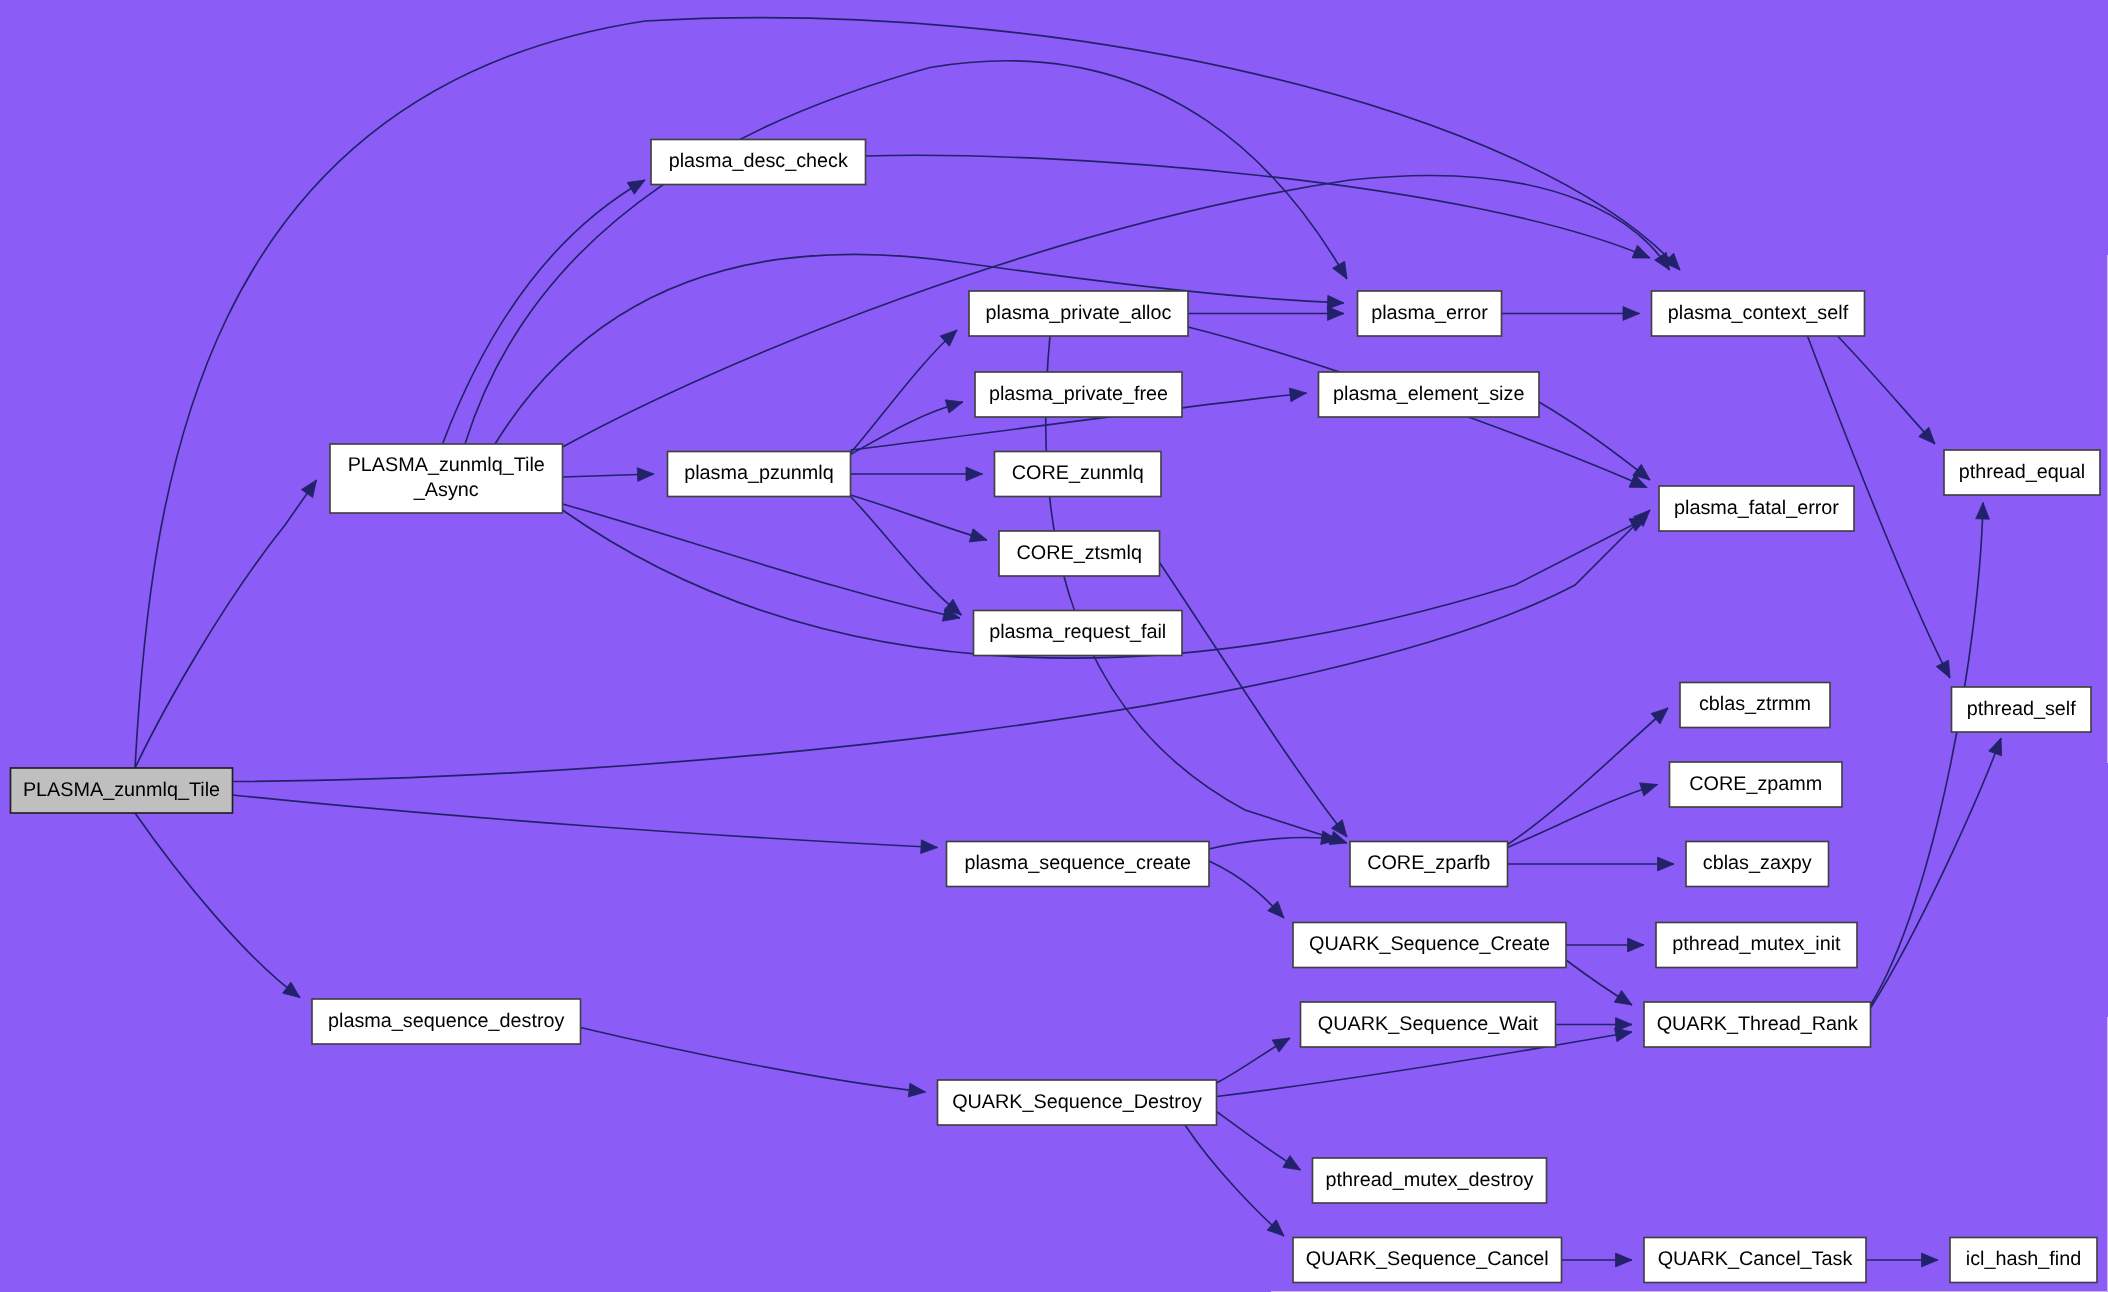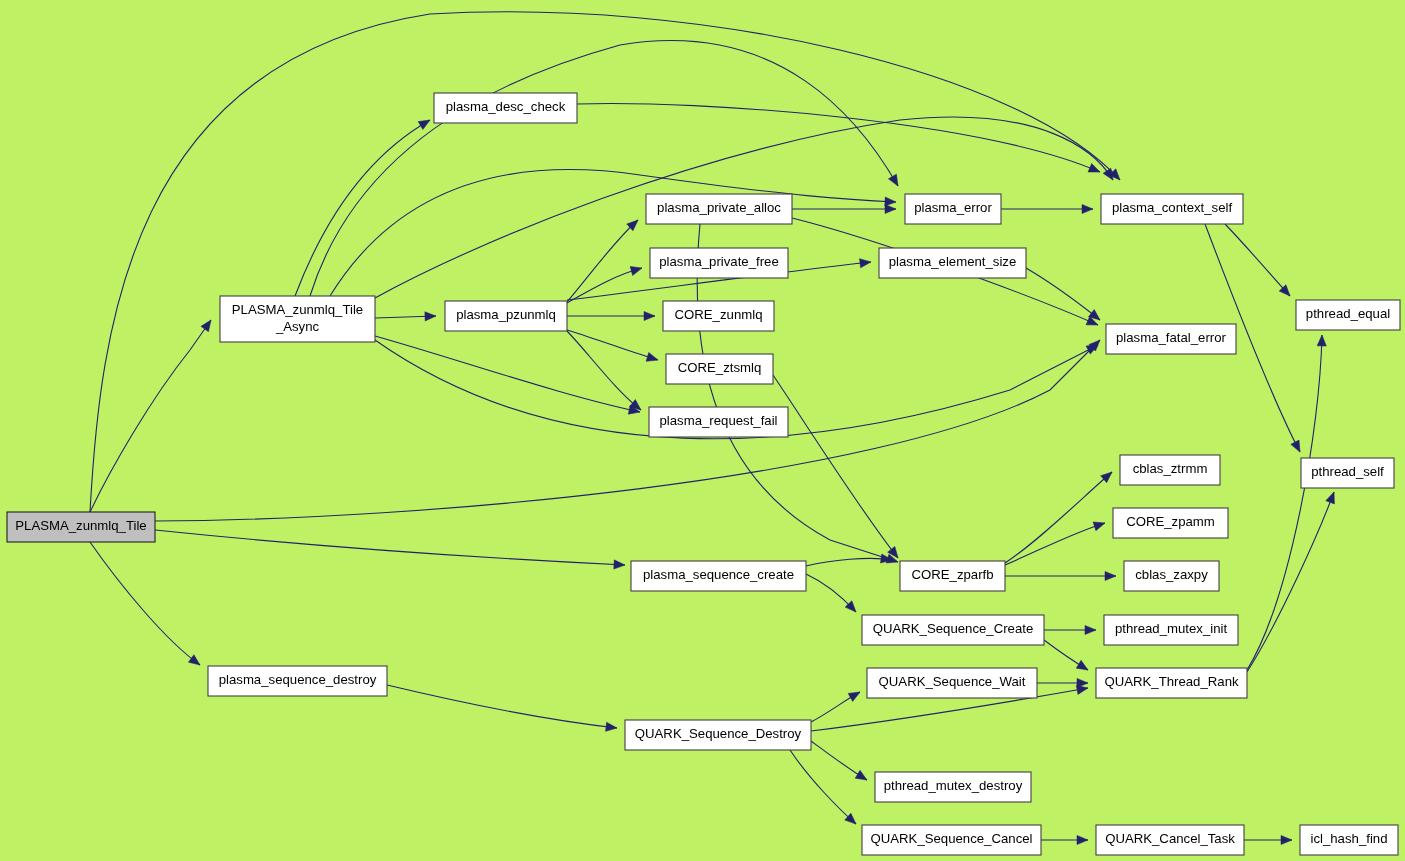--- a/index.html
+++ b/index.html
@@ -5,21 +5,21 @@
 <style>
   html, body {
     margin: 0;
     padding: 0;
     background: #ffffff;
   }
   #graph-root {
     position: relative;
     width: 1405px;
     height: 861px;
-    background: #bef264;
+    background: #8b5cf6;
     font-family: "Liberation Sans", sans-serif;
     overflow: hidden;
   }
   svg.graph-canvas {
     position: absolute;
     top: 0; left: 0;
     width: 1405px;
     height: 861px;
     display: block;
   }

